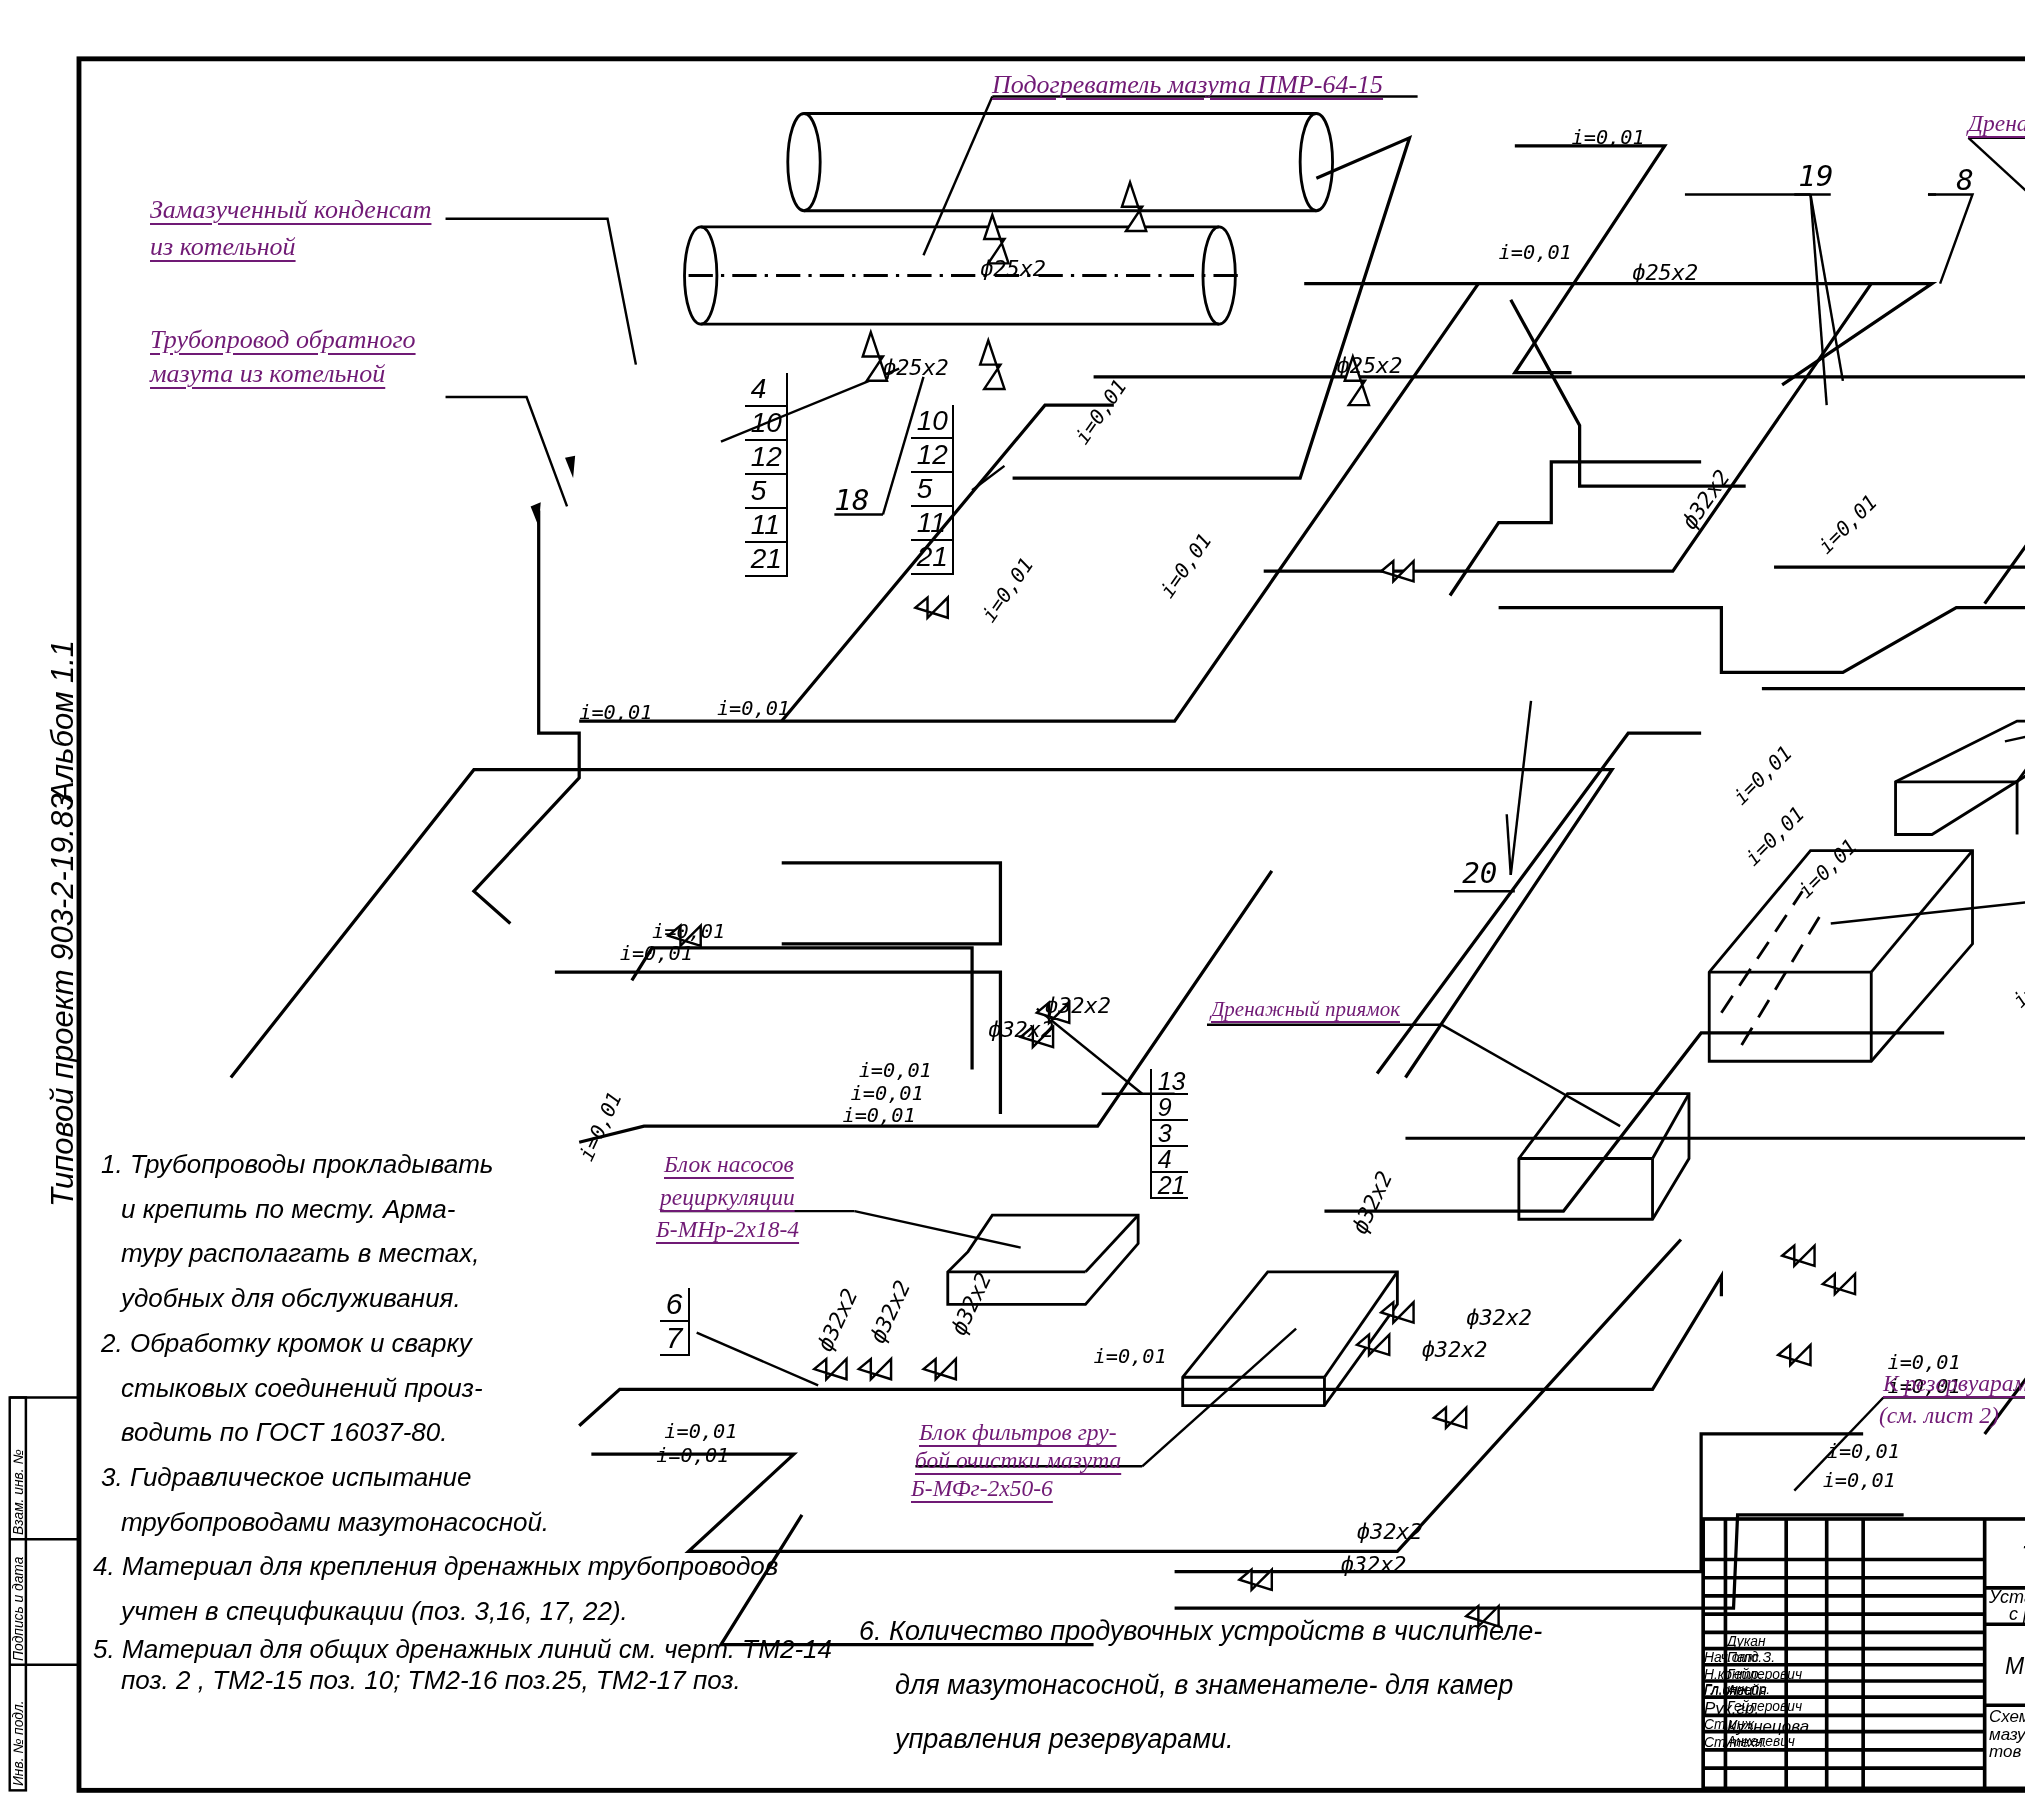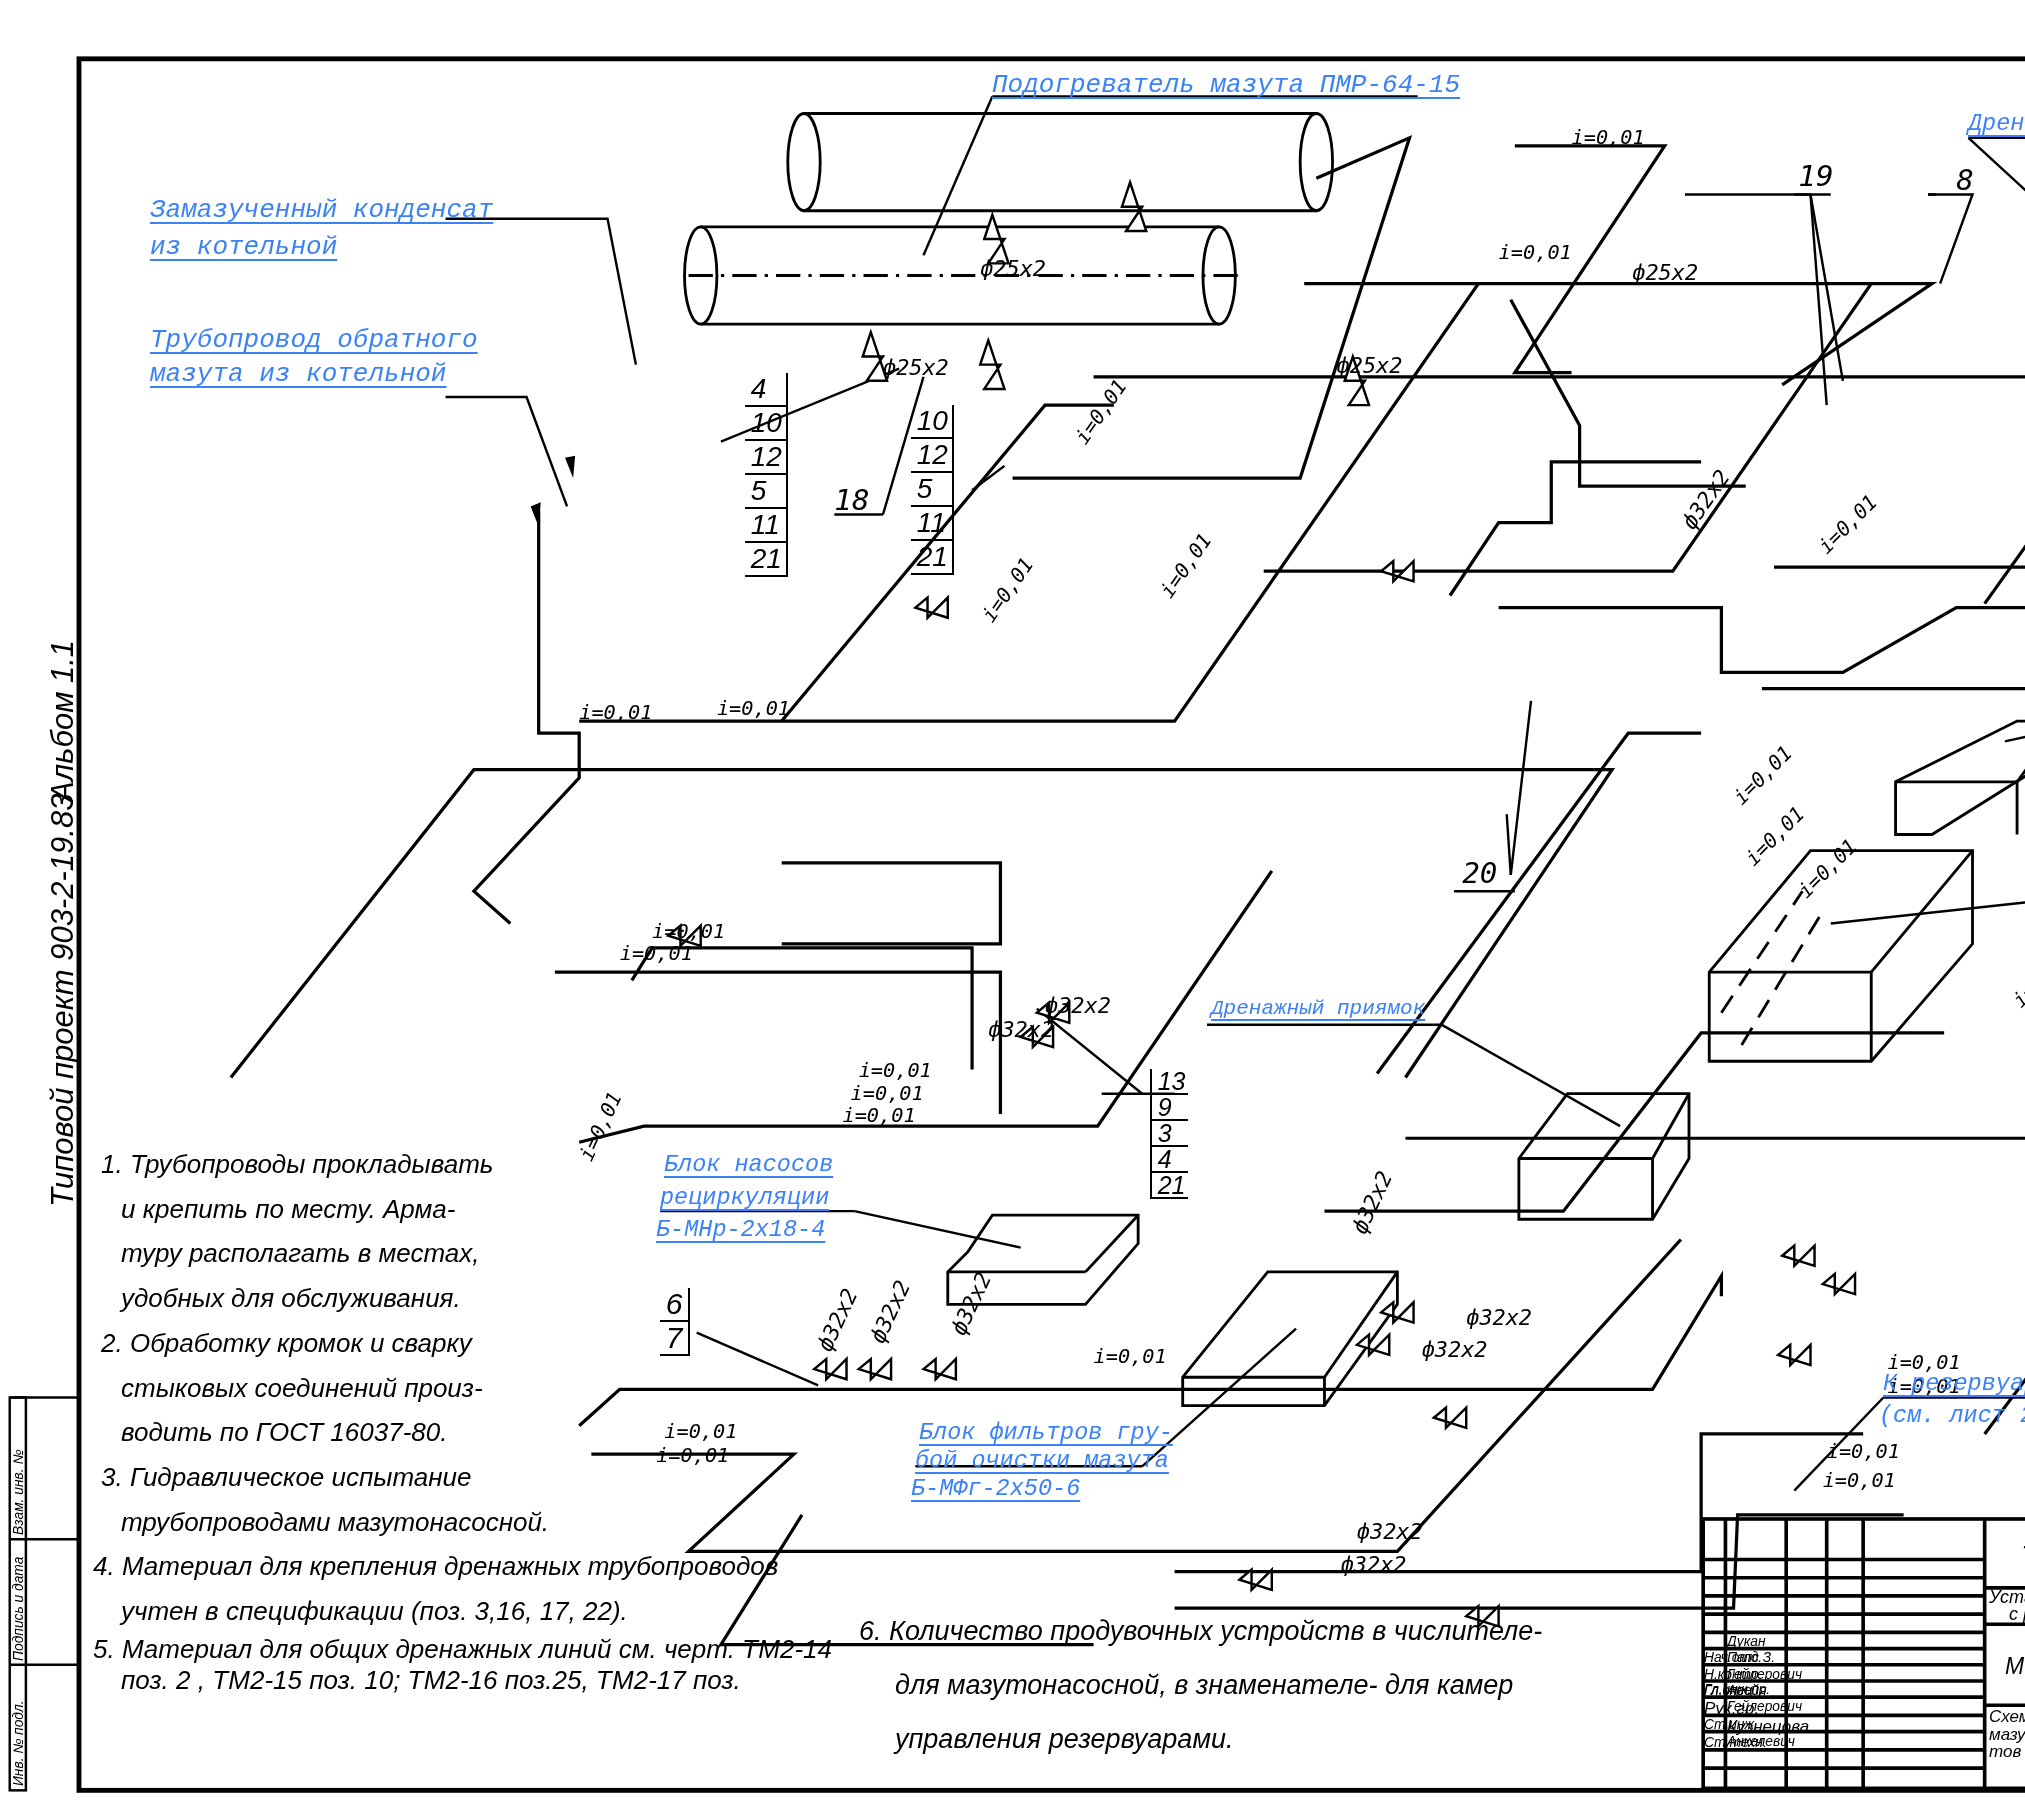--- a/index.html
+++ b/index.html
@@ -1,21 +1,21 @@
 <!DOCTYPE html>
 <html style="font-size:6.5px"><head>
 <meta charset="utf-8">
 <style>
   html, body { margin: 0; padding: 0; background: #ffffff; }
   body { width: 2559px; height: 1818px; position: relative; overflow: hidden;
          font-family: "DejaVu Sans", sans-serif; color: #000; }
   #sheet { position: absolute; left: 0; top: 0; width: 2559px; height: 1818px; }
   svg text { font-family: "DejaVu Sans Mono", monospace; font-style: italic; fill: #000; }
-  .lbl { position: absolute; font-style: italic; font-family: Liberation Mono, monospace;
-         color: #3b82f6; line-height: 1.25; white-space: nowrap; }
+  .lbl { position: absolute; font-style: italic; font-family: Liberation Serif, serif;
+         color: #701a75; line-height: 1.25; white-space: nowrap; }
   .u { text-decoration: underline; text-decoration-thickness: 2.4px; text-underline-offset: 4.9px; }
   .lbl.big { font-size: 26px; }
   .lbl.mid { font-size: 23.5px; }
   .lbl.sm { font-size: 21px; }
   .notes { position: absolute; left: 101px; top: 1142px; width: 632px; font-size: 26px; font-style: italic;
            font-family: "Liberation Sans", sans-serif; line-height: 1.72; }
   .notes div { white-space: nowrap; }
   .note6 { position: absolute; left: 859px; top: 1604px; font-size: 27px; font-style: italic;
            font-family: "Liberation Sans", sans-serif; line-height: 2.0; }
   .vert { position: absolute; transform-origin: left top; transform: rotate(-90deg);

